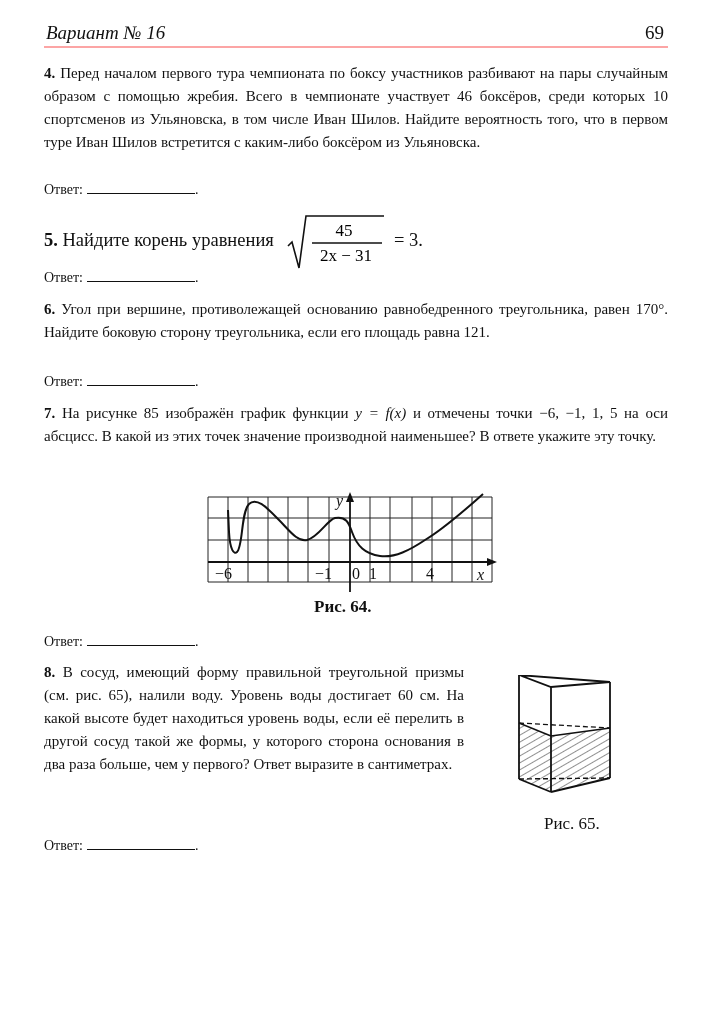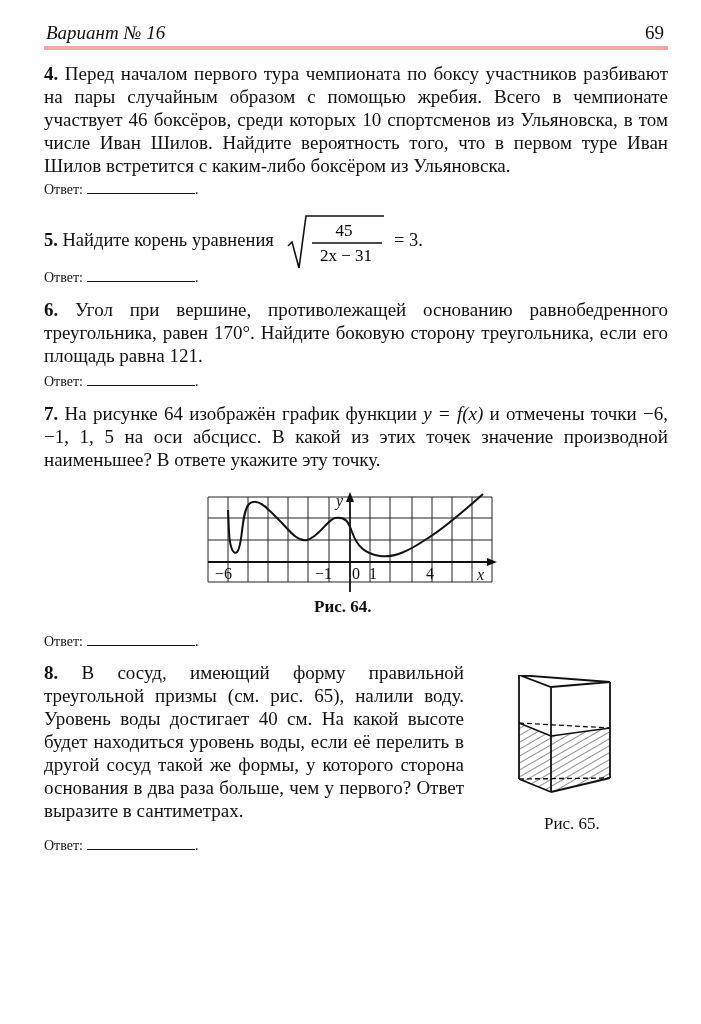--- a/index.html
+++ b/index.html
@@ -1,22 +1,22 @@
 <!DOCTYPE html>
 <html><head>
 <meta charset="utf-8">
 <style>
   html, body { margin: 0; padding: 0; background: #ffffff; }
   body { width: 701px; height: 1024px; position: relative; overflow: hidden;
          font-family: "Liberation Serif", "DejaVu Serif", serif; color: #111; }
   .header { position: absolute; left: 44px; top: 22px; width: 624px; height: 24px;
-            border-bottom: 4px solid #fca5a5; }
+            border-bottom: 2px solid #fca5a5; }
   .header-title { position: absolute; left: 2px; top: 0; font-style: italic; font-size: 19px; }
   .header-page { position: absolute; right: 4px; top: 0; font-size: 19px; }
-  .para { position: absolute; left: 44px; width: 624px; font-size: 19px; line-height: 23px;
+  .para { position: absolute; left: 44px; width: 624px; font-size: 15px; line-height: 23px;
           text-align: justify; }
   .para b.num { font-weight: bold; }
   .answer { position: absolute; left: 44px; font-size: 14px; line-height: 22px; }
   .answer .blank { display: inline-block; width: 108px; border-bottom: 1.5px solid #111;
                    height: 15px; vertical-align: baseline; margin-left: 4px; }
   .math-i { font-style: italic; }
   .eq5 { position: absolute; left: 44px; top: 212px; height: 60px; font-size: 18.5px; }
   .eq5 .lead { position: absolute; left: 0; top: 18px; white-space: nowrap; }
   .eq5 svg { position: absolute; left: 242px; top: 0; }
   .eq5 .eqtail { position: absolute; left: 350px; top: 18px; white-space: nowrap; }
@@ -57,21 +57,21 @@
 <div class="para" style="top:298px;">
   <b class="num">6.</b>
   <span>Угол при вершине, противолежащей основанию равнобедренного треугольника, равен 170°. Найдите боковую сторону треугольника, если его площадь равна 121.</span>
 </div>
 <div class="answer" style="top:370px;">
   <span>Ответ:</span><span class="blank"></span>.
 </div>
 
 <div class="para" style="top:402px;">
   <b class="num">7.</b>
-  <span>На рисунке 64 изображён график функции</span>
+  <span>На рисунке 85 изображён график функции</span>
   <span class="math-i">y = f(x)</span>
   <span>и отмечены точки −6, −1, 1, 5 на оси абсцисс. В какой из этих точек значение производной наименьшее? В ответе укажите эту точку.</span>
 </div>
 
 <svg class="fig64" width="295" height="100" viewBox="0 0 295 100">
   <g stroke="#222" stroke-width="1">
     <line x1="3" y1="5" x2="287" y2="5"></line>
     <line x1="3" y1="26" x2="287" y2="26"></line>
     <line x1="3" y1="48" x2="287" y2="48"></line>
     <line x1="3" y1="90" x2="287" y2="90"></line>
@@ -106,21 +106,21 @@
   </g>
 </svg>
 <div class="cap" style="left:314px; top:597px;font-weight:bold;">Рис. 64.</div>
 
 <div class="answer" style="top:630px;">
   <span>Ответ:</span><span class="blank"></span>.
 </div>
 
 <div class="para" style="top:661px; width:420px;">
   <b class="num">8.</b>
-  <span>В сосуд, имеющий форму правильной треугольной призмы (см. рис. 65), налили воду. Уровень воды достигает 40 см. На какой высоте будет находиться уровень воды, если её перелить в другой сосуд такой же формы, у которого сторона основания в два раза больше, чем у первого? Ответ выразите в сантиметрах.</span>
+  <span>В сосуд, имеющий форму правильной треугольной призмы (см. рис. 65), налили воду. Уровень воды достигает 60 см. На какой высоте будет находиться уровень воды, если её перелить в другой сосуд такой же формы, у которого сторона основания в два раза больше, чем у первого? Ответ выразите в сантиметрах.</span>
 </div>
 <div class="answer" style="top:834px;">
   <span>Ответ:</span><span class="blank"></span>.
 </div>
 
 <svg class="fig65" width="100" height="130" viewBox="0 0 100 130">
   <defs>
     <pattern id="hatch" width="6" height="6" patternUnits="userSpaceOnUse" patternTransform="rotate(-30)">
       <line x1="0" y1="0" x2="6" y2="0" stroke="#222" stroke-width="1"></line>
     </pattern>

